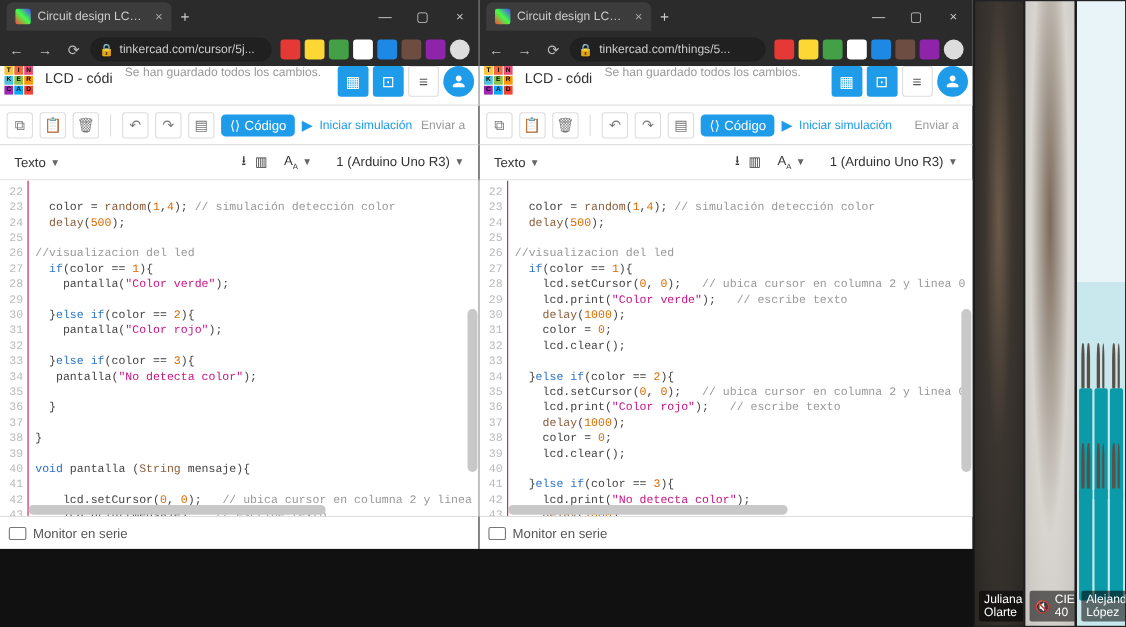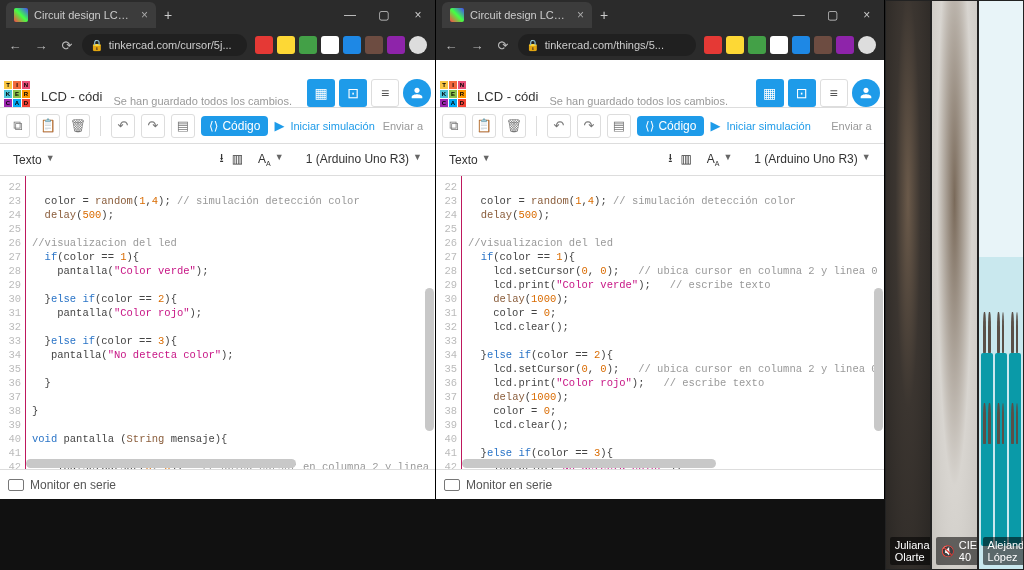--- a/index.html
+++ b/index.html
@@ -80,25 +80,25 @@
     overflow:hidden;
   }
   .url-box .lock { color:#ccc; }
   .ext-icons { display:flex; gap:4px; padding:0 4px; }
   .ext-icon {
     width:18px; height:18px; border-radius:3px;
     display:flex; align-items:center; justify-content:center;
     font-size:11px; color:#fff;
   }
   .appbar {
-    height: 48px;
+    height: 36px;
     background: #fff;
     border-bottom: 1px solid #ddd;
     display:flex;
-    align-items:flex-end;
+    align-items:flex-start;
     padding: 0 4px;
     gap:6px;
   }
   .tinkercad-logo {
     width: 26px; height:26px;
     display:grid;
     grid-template-columns:repeat(3,1fr);
     grid-template-rows:repeat(3,1fr);
     gap:1px;
   }
@@ -161,21 +161,21 @@
     height:32px;
     border-bottom:1px solid #ddd;
     display:flex;
     align-items:center;
     padding:0 6px;
     gap:8px;
     font-size:12px;
     color:#333;
   }
   .dropdown {
-    display:flex; gap:4px;
+    display:flex; align-items:center; gap:4px;
     padding:2px 6px;
     border:1px solid transparent;
   }
   .dropdown .caret { font-size:9px; color:#666;}
   .subtoolbar .r { margin-left:auto; display:flex; gap:8px; align-items:center;}
   .editor {
     flex:1;
     display:flex;
     overflow:hidden;
     font-family: "Courier New", monospace;

